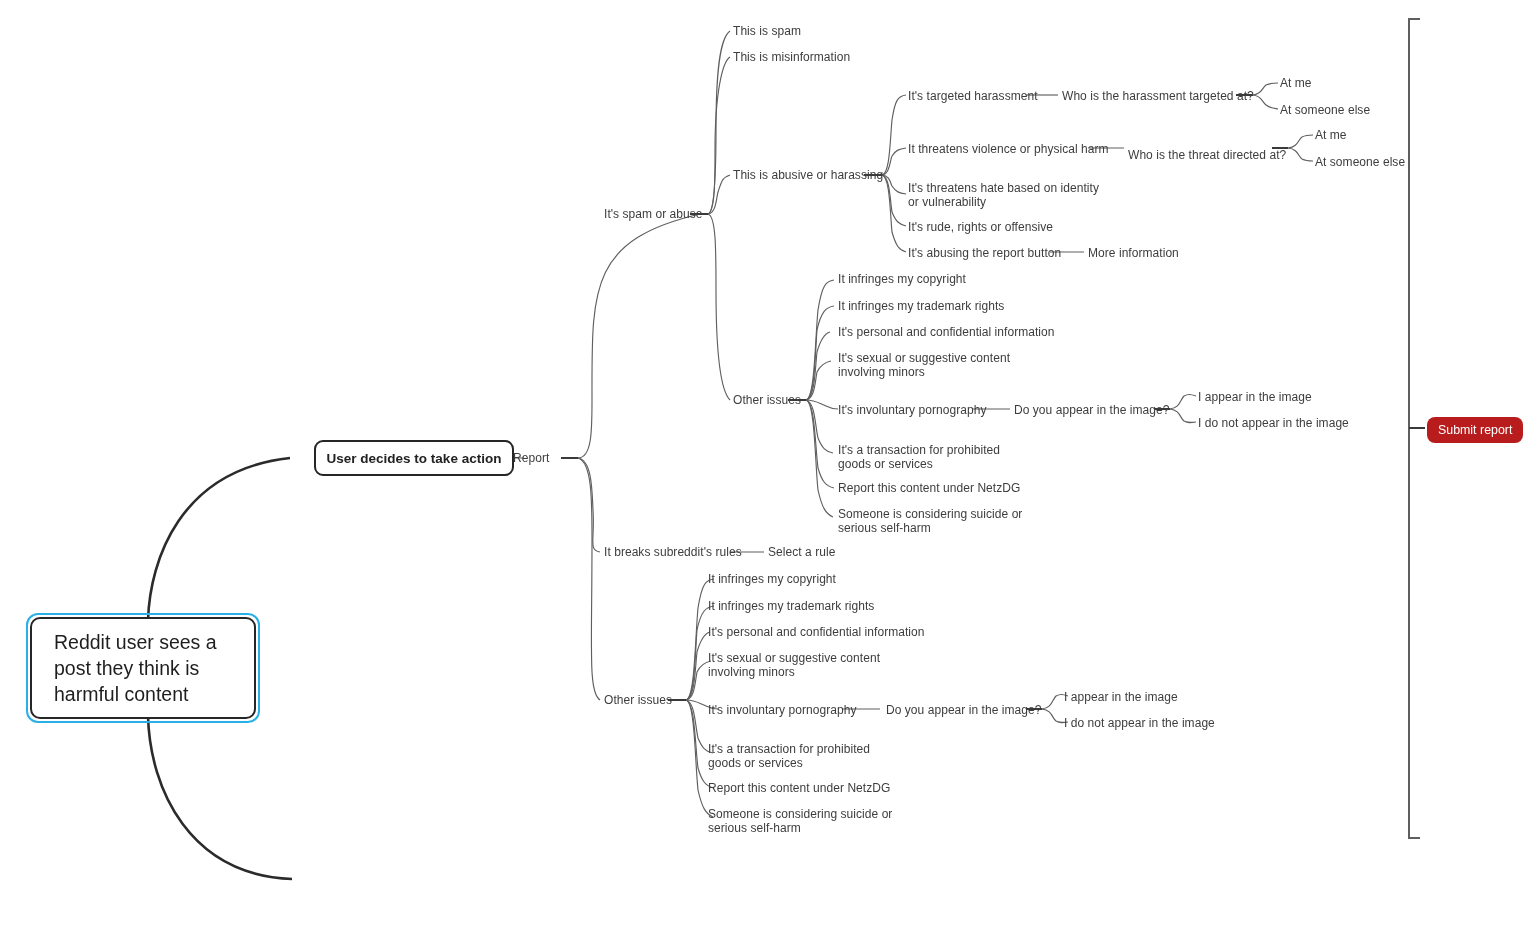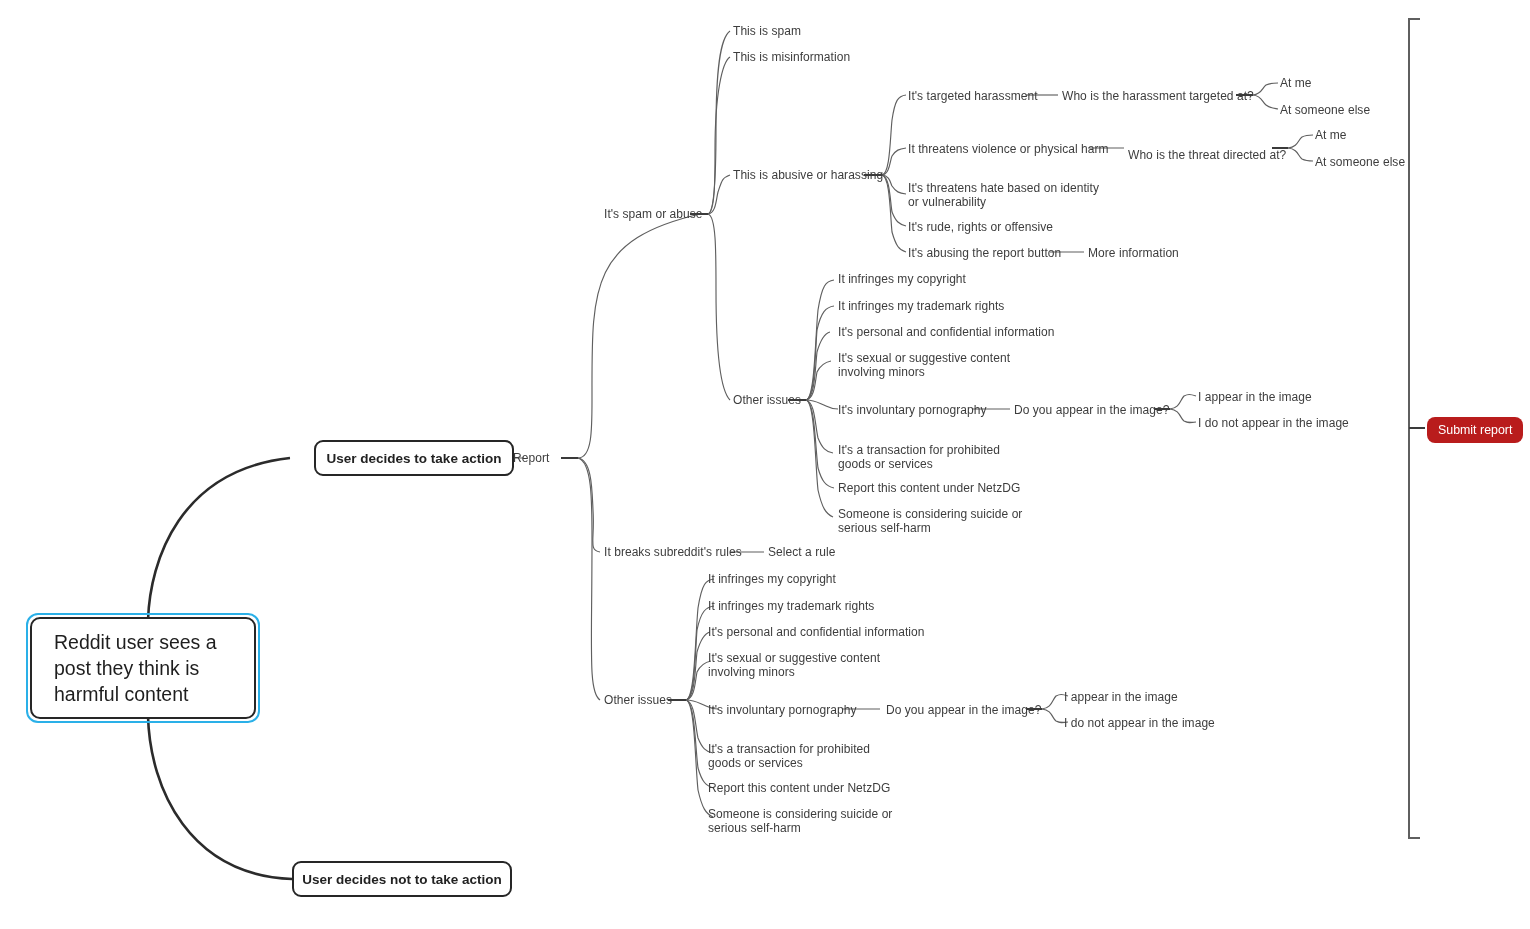--- a/index.html
+++ b/index.html
@@ -195,23 +195,20 @@
   <div class="rootsel" style="left:26px; top:613px; width:234px; height:110px;"></div>
   <div class="rootnode" style="left:30px; top:617px; width:226px; height:102px;">
     <span class="roottext">Reddit user sees a
 post they think is
 harmful content</span>
   </div>
 
   <div class="boxnode" style="left:290px; top:440px; width:200px; height:36px;margin-left:24px;">
     <span>User decides to take action</span>
   </div>
-  <div class="boxnode" style="left:292px; top:861px; width:220px; height:36px;">
-    <span>User decides not to take action</span>
-  </div>
 
   <div class="lbl" style="left:513px; top:451px;"><span>Report</span></div>
 
   <div class="lbl" style="left:604px; top:207px;"><span>It's spam or abuse</span></div>
   <div class="lbl" style="left:604px; top:545px;"><span>It breaks subreddit's rules</span></div>
   <div class="lbl" style="left:604px; top:693px;"><span>Other issues</span></div>
 
   <div class="lbl" style="left:768px; top:545px;"><span>Select a rule</span></div>
 
   <div class="lbl" style="left:733px; top:24px;"><span>This is spam</span></div>

